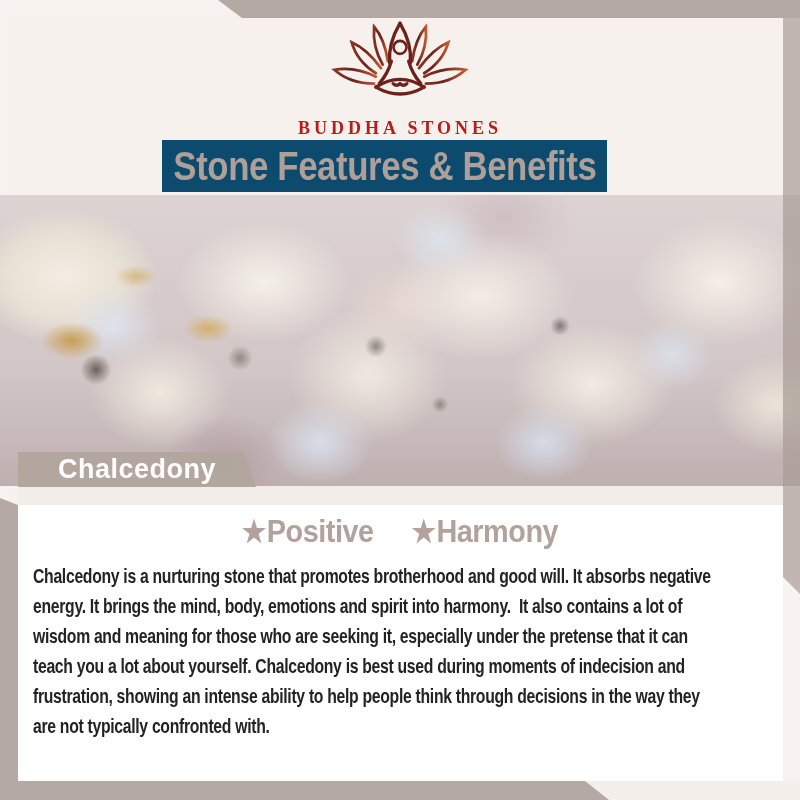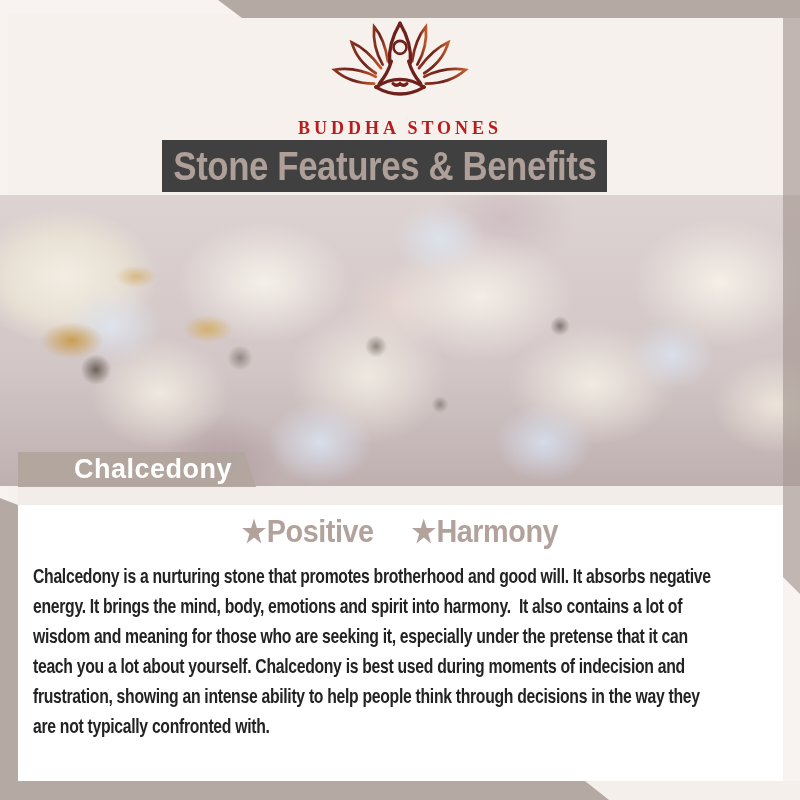--- a/index.html
+++ b/index.html
@@ -23,21 +23,21 @@
   .bottom-ribbon{width:100%;height:100%;background:#b5a9a3;
     clip-path:polygon(0 0,585px 0,609px 19px,0 19px);}
 
   
   .logo-block{position:absolute;left:0;top:18px;width:800px;text-align:center;z-index:3;}
   .logo-block svg{display:inline-block;}
   .brand-name{margin-top:1px;font-family:"Liberation Serif",serif;font-size:18px;font-weight:600;
     letter-spacing:4px;color:#b91c1c;}
 
   
-  .banner{position:absolute;left:162px;top:140px;width:445px;height:52px;background:#404040;
+  .banner{position:absolute;left:162px;top:140px;width:445px;height:52px;background:#0c4a6e;
     z-index:3;display:flex;align-items:center;justify-content:center;}
   .banner-title{font-size:41px;font-weight:bold;color:#ae9f99;white-space:nowrap;
     transform:scaleX(0.85);transform-origin:center;letter-spacing:-0.5px;}
 
   
   .photo{position:absolute;left:0;top:195px;width:800px;height:291px;z-index:1;
     background-color:#d6cac9;
     background-image:
       radial-gradient(circle 22px at 12% 60%, rgba(74,63,53,0.75) 0%, rgba(74,63,53,0) 70%),
       radial-gradient(circle 16px at 47% 52%, rgba(90,80,68,0.6) 0%, rgba(90,80,68,0) 70%),
@@ -64,21 +64,21 @@
       radial-gradient(ellipse 100px 75px at 63% 8%, #cfbfc2 0%, rgba(207,191,194,0) 70%),
       radial-gradient(ellipse 80px 60px at 50% 38%, #e5d5d0 0%, rgba(229,213,208,0) 70%),
       linear-gradient(180deg,#ddd3d2 0%,#d2c6c6 60%,#bfb0b0 100%);
   }
 
   
   .stone-label{position:absolute;left:18px;top:452px;width:238px;height:35px;z-index:4;
     background:rgba(177,165,158,0.95);
     clip-path:polygon(0 0,226px 0,238px 35px,0 35px);
     display:flex;align-items:center;}
-  .stone-label span{padding-left:56px;font-size:27px;font-weight:bold;color:#ffffff;letter-spacing:0.5px;}
+  .stone-label span{padding-left:40px;font-size:27px;font-weight:bold;color:#ffffff;letter-spacing:0.5px;}
 
   
   .photo-substrip{position:absolute;left:18px;top:486px;width:765px;height:19px;background:#f2ede9;z-index:2;}
   .content-panel{position:absolute;left:18px;top:505px;width:765px;height:276px;background:#ffffff;z-index:2;}
 
   .traits-row{position:absolute;left:0;top:513px;width:800px;text-align:center;z-index:3;
     font-size:32px;font-weight:bold;color:#b2a29b;letter-spacing:-0.5px;
     transform:scaleX(0.9);transform-origin:center;white-space:nowrap;}
   .trait{display:inline-block;}
   .trait + .trait{margin-left:42px;}

